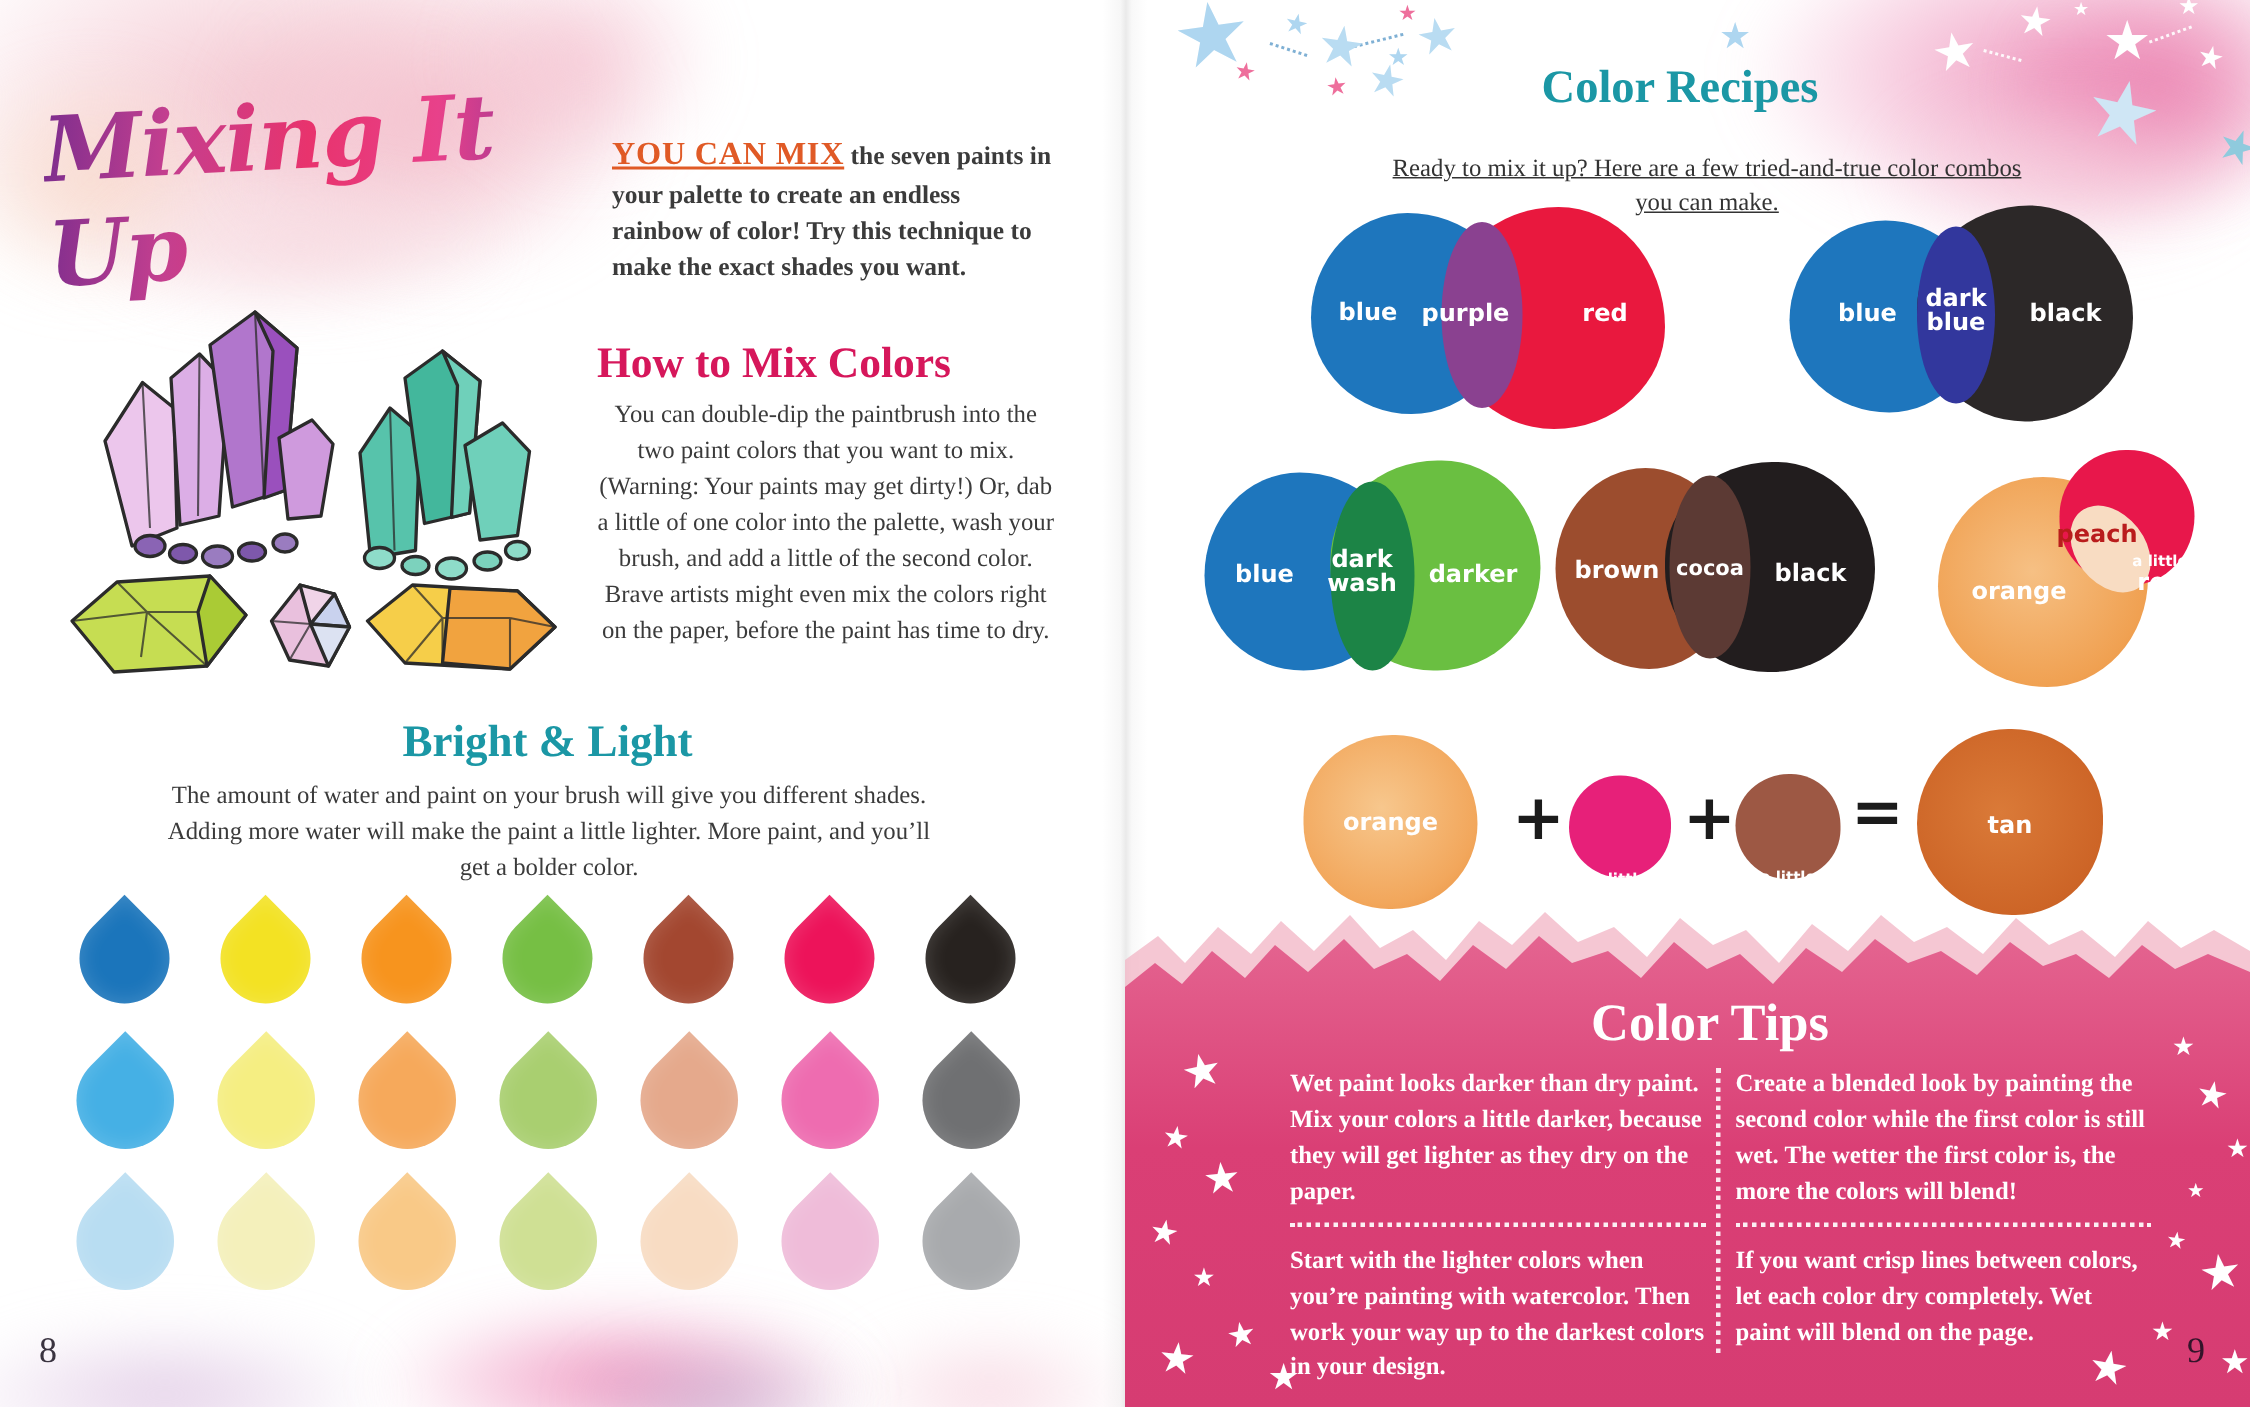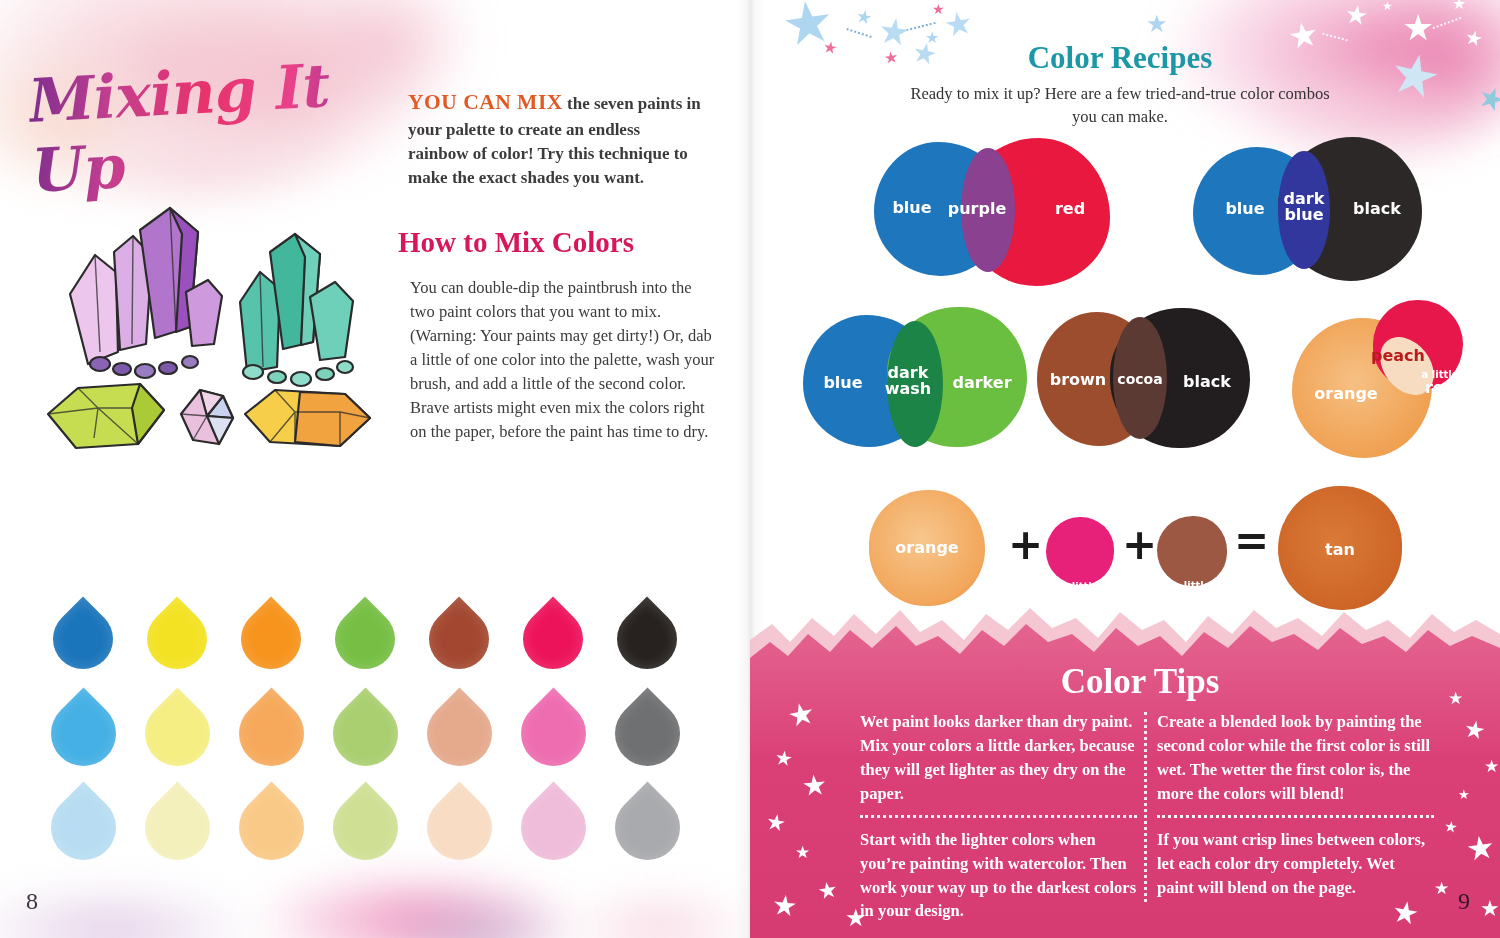--- a/index.html
+++ b/index.html
@@ -9,21 +9,21 @@
   .wash{position:absolute;border-radius:50%;filter:blur(18px);}
   
   #spine{position:absolute;left:735px;top:0;width:30px;height:938px;z-index:1;
          background:linear-gradient(90deg,rgba(0,0,0,0) 0%,rgba(90,90,90,0.05) 40%,rgba(90,90,90,0.13) 52%,rgba(90,90,90,0.04) 65%,rgba(0,0,0,0) 100%);}
   
   #title{left:30px;top:56px;width:380px;font-family:"DejaVu Serif",serif;font-style:italic;font-weight:bold;
          font-size:60px;transform:rotate(-3deg);letter-spacing:-1px;
          background:linear-gradient(95deg,#7b2d8e 0%,#c43f8f 22%,#e8336d 46%,#e8418a 68%,#5f2f9e 100%);
          -webkit-background-clip:text;background-clip:text;color:transparent;z-index:3;}
   #intro{left:408px;top:70px;width:295px;font-size:17px;line-height:1.42;font-weight:bold;color:#3b3b3b;z-index:3;}
-  #intro .lead{color:#e05a26;font-size:21.5px;letter-spacing:.5px;}
+  #intro .lead{color:#e05a26;font-size:21.5px;letter-spacing:.5px;text-decoration:underline;}
   .sec-heading{font-weight:bold;z-index:3;}
   #htm-heading{left:398px;top:226px;width:320px;font-size:29px;color:#d6175b;}
   #htm-body{left:398px;top:264px;width:305px;font-size:16.5px;line-height:1.45;color:#3b3b3b;z-index:3;}
   #bl-heading{left:115px;top:478px;width:500px;font-size:30px;color:#1b97a5;text-align:center;}
   #bl-body{left:110px;top:518px;width:512px;font-size:16.5px;line-height:1.45;color:#3b3b3b;text-align:center;z-index:3;}
   #drops{position:absolute;left:36px;top:592px;width:658px;display:grid;z-index:3;
          grid-template-columns:repeat(7,1fr);grid-auto-rows:94px;justify-items:center;align-items:center;}
   .drop{border-radius:0 50% 50% 50%;transform:rotate(45deg);box-shadow:inset 0 0 14px rgba(255,255,255,0.18);}
   .pagenum{font-size:24px;color:#3a3340;z-index:4;}
   
@@ -116,22 +116,24 @@
 
       <g transform="translate(200,190)">
         <polygon points="5,32 35,8 105,12 130,36 100,64 30,60" fill="#f6ce49"></polygon>
         <polygon points="60,10 105,12 130,36 100,64 55,60" fill="#f1a33f"></polygon>
         <path class="ln" d="M35,8 L55,30 L100,30 M55,30 L55,60 M55,30 L30,60 M100,30 L130,36 M100,30 L100,64"></path>
       </g>
     </g>
   </svg>
 
   <div class="abs sec-heading" id="htm-heading">How to Mix Colors</div>
-  <p class="abs" id="htm-body" style="margin:12px;">You can double-dip the paintbrush into the two paint colors that you want to mix. (Warning: Your paints may get dirty!) Or, dab a little of one color into the palette, wash your brush, and add a little of the second color. Brave artists might even mix the colors right on the paper, before the paint has time to dry.</p>
-
+  <p class="abs" id="htm-body" style="margin:0;text-align:center;">You can double-dip the paintbrush into the two paint colors that you want to mix. (Warning: Your paints may get dirty!) Or, dab a little of one color into the palette, wash your brush, and add a little of the second color. Brave artists might even mix the colors right on the paper, before the paint has time to dry.</p>
+
+  <div class="abs sec-heading" id="bl-heading">Bright &amp; Light</div>
+  <p class="abs" id="bl-body" style="margin:0;">The amount of water and paint on your brush will give you different shades. Adding more water will make the paint a little lighter. More paint, and you’ll get a bolder color.</p>
 
   <div id="drops">
       <div>
         <div class="drop" style="width: 60px; height: 60px; background: rgb(27, 117, 187);"></div>
       </div>
       <div>
         <div class="drop" style="width: 60px; height: 60px; background: rgb(243, 226, 35);"></div>
       </div>
       <div>
         <div class="drop" style="width: 60px; height: 60px; background: rgb(247, 148, 30);"></div>
@@ -188,21 +190,21 @@
         <div class="drop" style="width: 65px; height: 65px; background: rgb(239, 188, 217);"></div>
       </div>
       <div>
         <div class="drop" style="width: 65px; height: 65px; background: rgb(168, 170, 173);"></div>
       </div>
     </div>
 
   <div class="abs pagenum" style="left:26px;top:888px;">8</div>
 
   <div class="abs sec-heading" id="cr-heading">Color Recipes</div>
-  <p class="abs" id="cr-intro" style="margin:0;">Ready to mix it up? Here are a few tried-and-true color combos you can make.</p>
+  <p class="abs" id="cr-intro" style="margin:18px;text-decoration:underline;">Ready to mix it up? Here are a few tried-and-true color combos you can make.</p>
 
   <div class="venn" style="left:874px;top:136px;width:236px;height:152px;">
     <div class="blob" style="left: 0px; top: 6px; width: 134px; height: 134px; border-radius: 48% 52% 50% 50% / 52% 46% 54% 48%; background: rgb(30, 118, 189);"></div>
     <div class="blob" style="left: 88px; top: 2px; width: 148px; height: 148px; border-radius: 52% 48% 50% 50% / 48% 54% 46% 52%; background: rgb(233, 24, 62);"></div>
     <div class="blob" style="left: 87px; top: 12px; width: 54px; height: 124px; border-radius: 50%; background: rgb(138, 65, 144);"></div>
     <span class="vlabel" style="left:6px;top:64px;width:64px;">blue</span>
     <span class="vlabel" style="left:65px;top:65px;width:76px;">purple</span>
     <span class="vlabel" style="left:166px;top:65px;width:60px;">red</span>
   </div>
 

